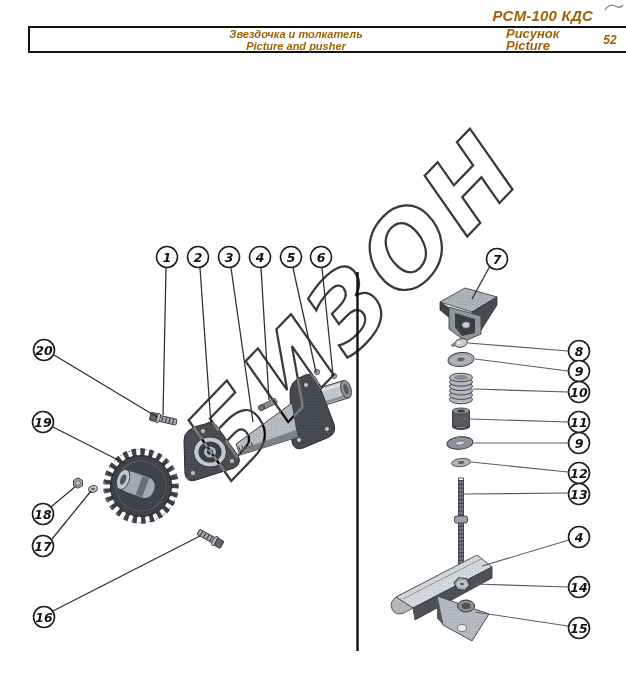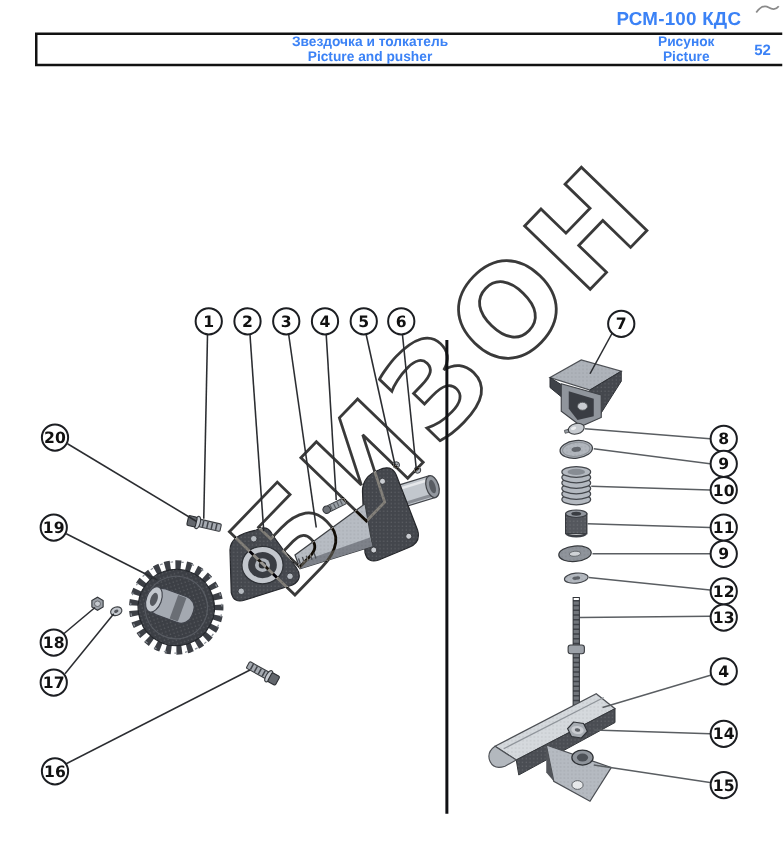--- a/index.html
+++ b/index.html
@@ -1,23 +1,23 @@
 <!DOCTYPE html>
 <html><head>
 <meta charset="utf-8">
 <style>
   html,body{margin:0;padding:0;background:#fff;}
   .page{position:relative;width:626px;height:676px;background:#ffffff;overflow:hidden;
-        font-family:"Liberation Sans","DejaVu Sans",sans-serif;color:#3b82f6;}
+        font-family:"Liberation Sans","DejaVu Sans",sans-serif;color:#a16207;font-style:italic;}
   .doc-code{position:absolute;top:7px;right:33px;font-size:15px;font-weight:bold;letter-spacing:.2px;}
   .corner-mark{position:absolute;top:1px;right:2px;}
   .title-box{position:absolute;left:28px;top:26px;width:612px;height:27px;box-sizing:border-box;
              border:2px solid #121212;display:flex;align-items:center;}
   .caption{flex:1;padding-left:56px;text-align:center;font-size:11px;font-weight:bold;line-height:12px;}
-  .fig-label{width:86px;text-align:center;font-size:11px;font-weight:bold;line-height:12px;}
+  .fig-label{width:86px;text-align:left;font-size:13px;font-weight:bold;line-height:12px;}
   .fig-num{width:36px;padding-right:10px;text-align:center;font-size:12px;font-weight:bold;}
   svg.layer{position:absolute;left:0;top:0;}
   svg.wm{mix-blend-mode:difference;}
   .callout circle{fill:#ffffff;stroke:#1c1e22;stroke-width:1.6;}
   .callout text{font-family:"DejaVu Sans","Liberation Sans",sans-serif;font-size:12.5px;font-weight:bold;
                 fill:#111;text-anchor:middle;}
   .ld{stroke:#2b2d31;stroke-width:1.25;fill:none;}
   .lg{stroke:#5a5e62;stroke-width:1.15;fill:none;}
 </style>
 </head>

